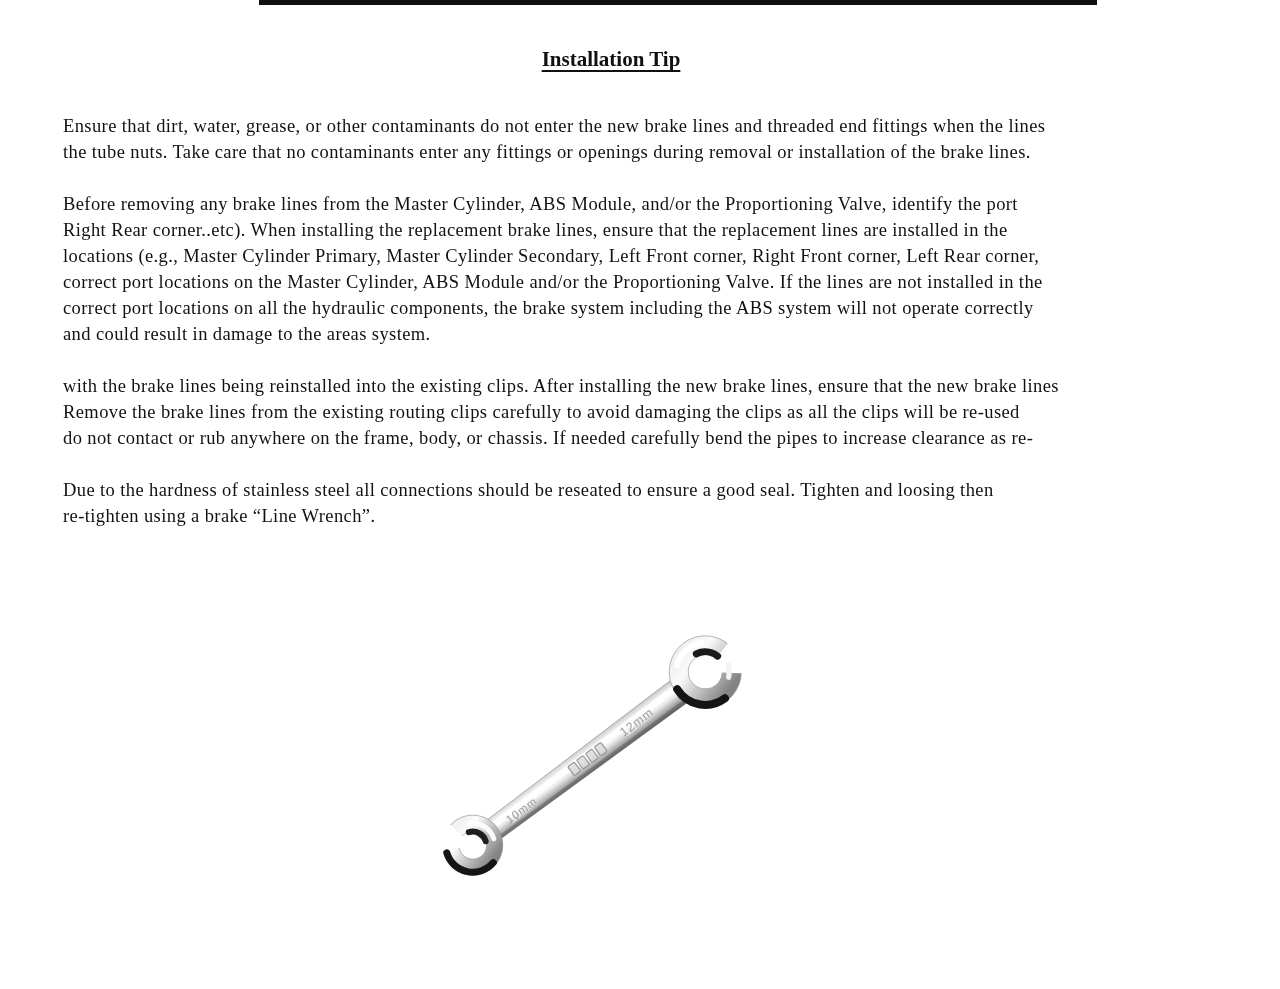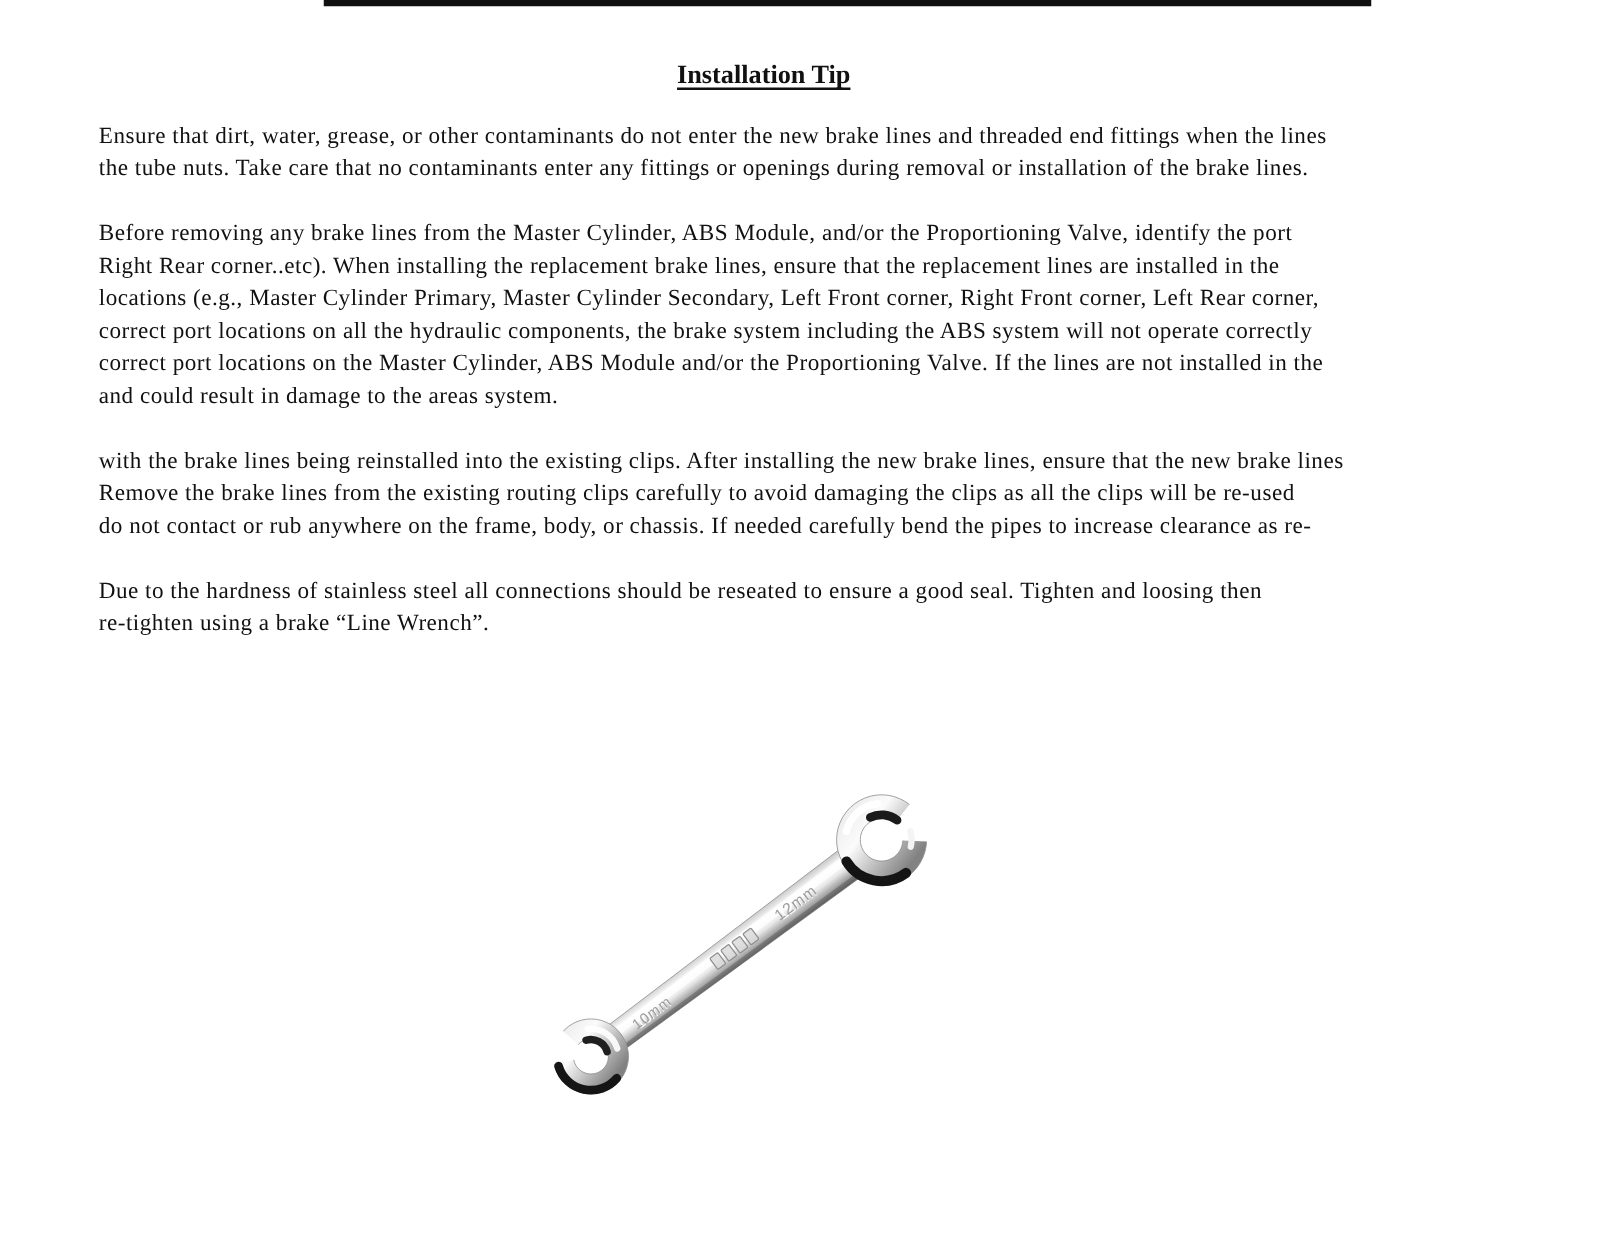--- a/index.html
+++ b/index.html
@@ -9,21 +9,21 @@
   }
   .top-bar{
     position:absolute;left:259px;top:0;width:838px;height:5px;background:#101010;
   }
   .title{
     position:absolute;left:0;top:33px;width:1222px;text-align:center;
     font-size:21px;font-weight:bold;
     text-decoration:underline;text-decoration-thickness:2px;text-underline-offset:4px;
   }
   .content{
-    position:absolute;left:63px;top:96px;width:1160px;margin-left:16px;
+    position:absolute;left:63px;top:113px;width:1160px;
   }
   .para{margin:0 0 26px 0;}
   .para.bold{font-weight:normal;}
   .line{
     white-space:nowrap;line-height:26px;font-size:18.5px;letter-spacing:0.4px;
   }
   .wrench-figure{
     position:absolute;left:420px;top:620px;width:350px;height:270px;
   }
   svg text{font-family:"Liberation Sans","DejaVu Sans",sans-serif;}
@@ -39,22 +39,22 @@
 
   <div class="content" id="paragraphs">
       <div class="para">
         <div class="line">Ensure that dirt, water, grease, or other contaminants do not enter the new brake lines and threaded end fittings when the lines</div>
         <div class="line">the tube nuts. Take care that no contaminants enter any fittings or openings during removal or installation of the brake lines.</div>
       </div>
       <div class="para">
         <div class="line">Before removing any brake lines from the Master Cylinder, ABS Module, and/or the Proportioning Valve, identify the port</div>
         <div class="line">Right Rear corner..etc). When installing the replacement brake lines, ensure that the replacement lines are installed in the</div>
         <div class="line">locations (e.g., Master Cylinder Primary, Master Cylinder Secondary, Left Front corner, Right Front corner, Left Rear corner,</div>
+        <div class="line">correct port locations on the Master Cylinder, ABS Module and/or the Proportioning Valve. If the lines are not installed in the</div>
         <div class="line">correct port locations on all the hydraulic components, the brake system including the ABS system will not operate correctly</div>
-        <div class="line">correct port locations on the Master Cylinder, ABS Module and/or the Proportioning Valve. If the lines are not installed in the</div>
         <div class="line">and could result in damage to the areas system.</div>
       </div>
       <div class="para">
         <div class="line">with the brake lines being reinstalled into the existing clips. After installing the new brake lines, ensure that the new brake lines</div>
         <div class="line">Remove the brake lines from the existing routing clips carefully to avoid damaging the clips as all the clips will be re-used</div>
         <div class="line">do not contact or rub anywhere on the frame, body, or chassis. If needed carefully bend the pipes to increase clearance as re-</div>
       </div>
       <div class="para bold">
         <div class="line">Due to the hardness of stainless steel all connections should be reseated to ensure a good seal. Tighten and loosing then</div>
         <div class="line">re-tighten using a brake “Line Wrench”.</div>

